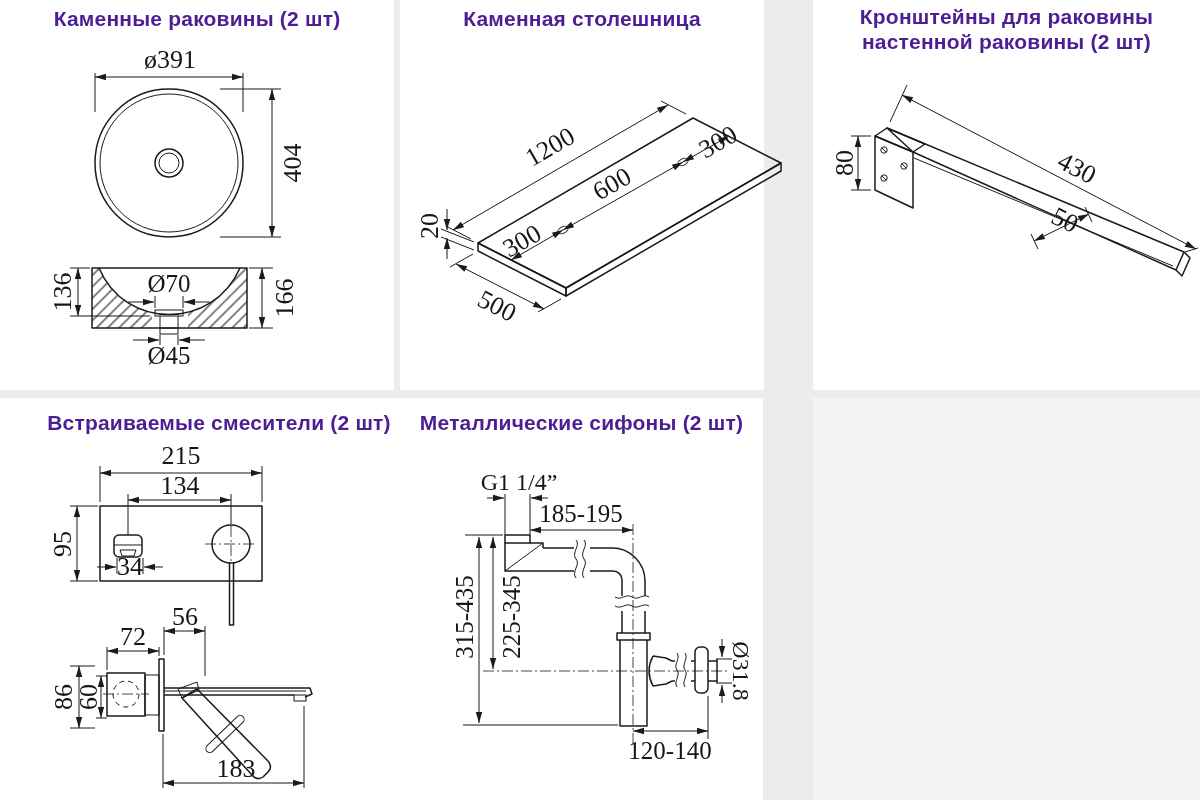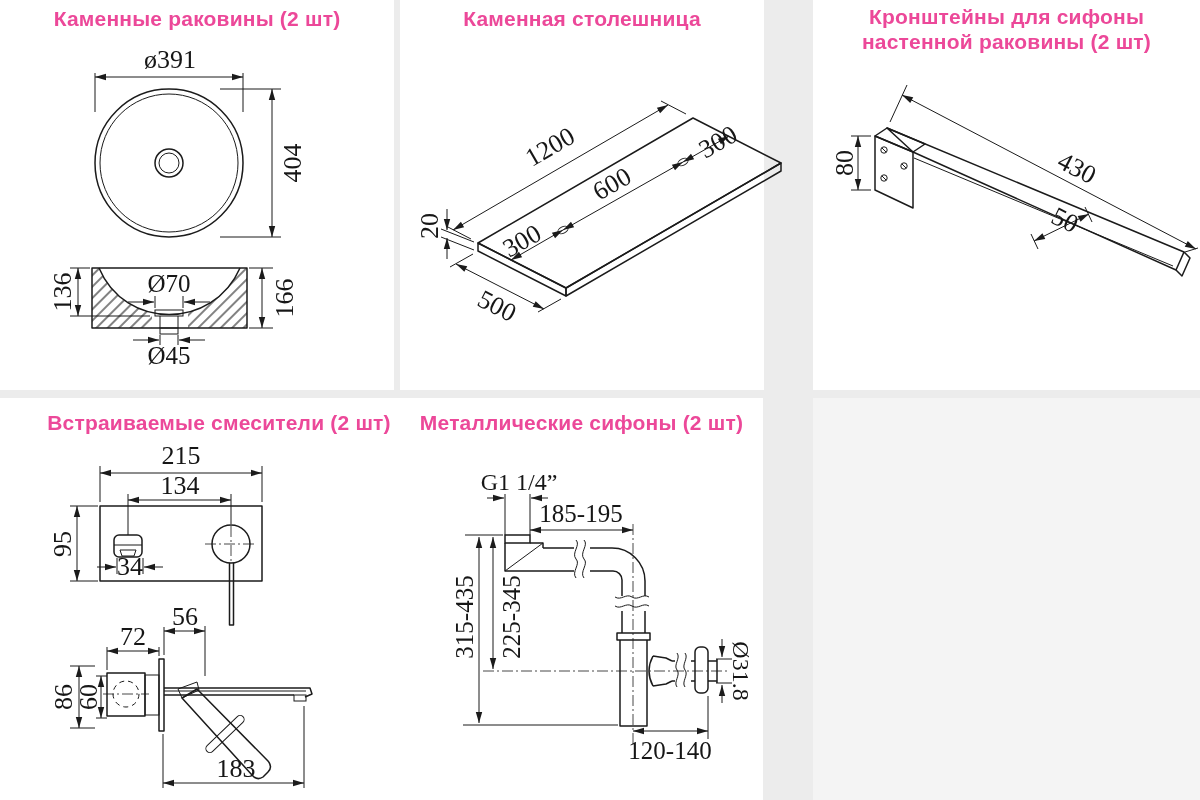--- a/index.html
+++ b/index.html
@@ -1,20 +1,20 @@
 <!DOCTYPE html>
 <html><head>
 <meta charset="utf-8">
 <style>
   html,body{margin:0;padding:0}
   body{width:1200px;height:800px;overflow:hidden;background:#ececec;
        font-family:"Liberation Sans",sans-serif;position:relative}
   .panel{position:absolute;background:#ffffff}
   .panel-title{position:absolute;top:6px;left:0;right:0;text-align:center;
-       font-weight:700;font-size:21px;line-height:25px;color:#ec4899;letter-spacing:.2px}
+       font-weight:700;font-size:21px;line-height:25px;color:#4c1d95;letter-spacing:.2px}
   .panel-title.two{top:4px}
   .bottom .panel-title{top:12px}
   svg.draw{position:absolute;left:0;top:0}
   svg text{font-family:"Liberation Serif","DejaVu Serif",serif;fill:#161616}
   .d26{font-size:26px}.d25{font-size:25px}.d24{font-size:24px}
   .mid{text-anchor:middle}
   .rot{text-anchor:middle;dominant-baseline:central}
   .o{stroke:#1b1b1b;stroke-width:1.5;fill:none;stroke-linejoin:round}
   .t{stroke:#1b1b1b;stroke-width:1;fill:none}
   .dim{stroke:#1b1b1b;stroke-width:1;fill:none;marker-start:url(#arr);marker-end:url(#arr)}
@@ -121,21 +121,21 @@
     <text class="d26 rot" transform="translate(29,226) rotate(-90)">20</text>
 
     <path class="t" d="M73,254 L50,267 M161,299 L138,312"></path>
     <path class="dim" d="M56,264 L144,309"></path>
     <text class="d26 rot" transform="translate(97,306) rotate(27)">500</text>
   </svg>
 </section>
 
 <section class="panel" style="left:813px;top:0;width:387px;height:390px">
   <div class="panel-title two">
-    <div>Кронштейны для сифоны</div>
+    <div>Кронштейны для раковины</div>
     <div>настенной раковины (2 шт)</div>
   </div>
   <svg class="draw" width="387" height="390" viewBox="0 0 387 390">
     <g>
       <path d="M62,136 L74,128 L112,144 L100,152 Z" class="o" fill="#fff"></path>
       <path d="M74,128 L371,252 L363,270 L100,152 Z" class="o" fill="#fff"></path>
       <path d="M62,136 L100,152 L100,208 L62,190 Z" class="o" fill="#fff"></path>
       <path d="M101,158 L360,266" class="t"></path>
       <path d="M371,252 L377,258 L369,276 L363,270" class="o"></path>
       <circle cx="71" cy="150" r="3.2" class="t"></circle>

